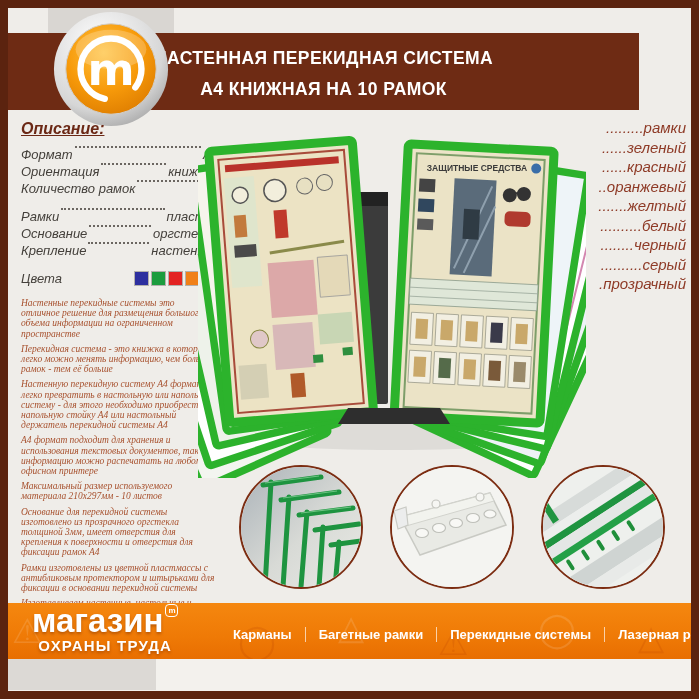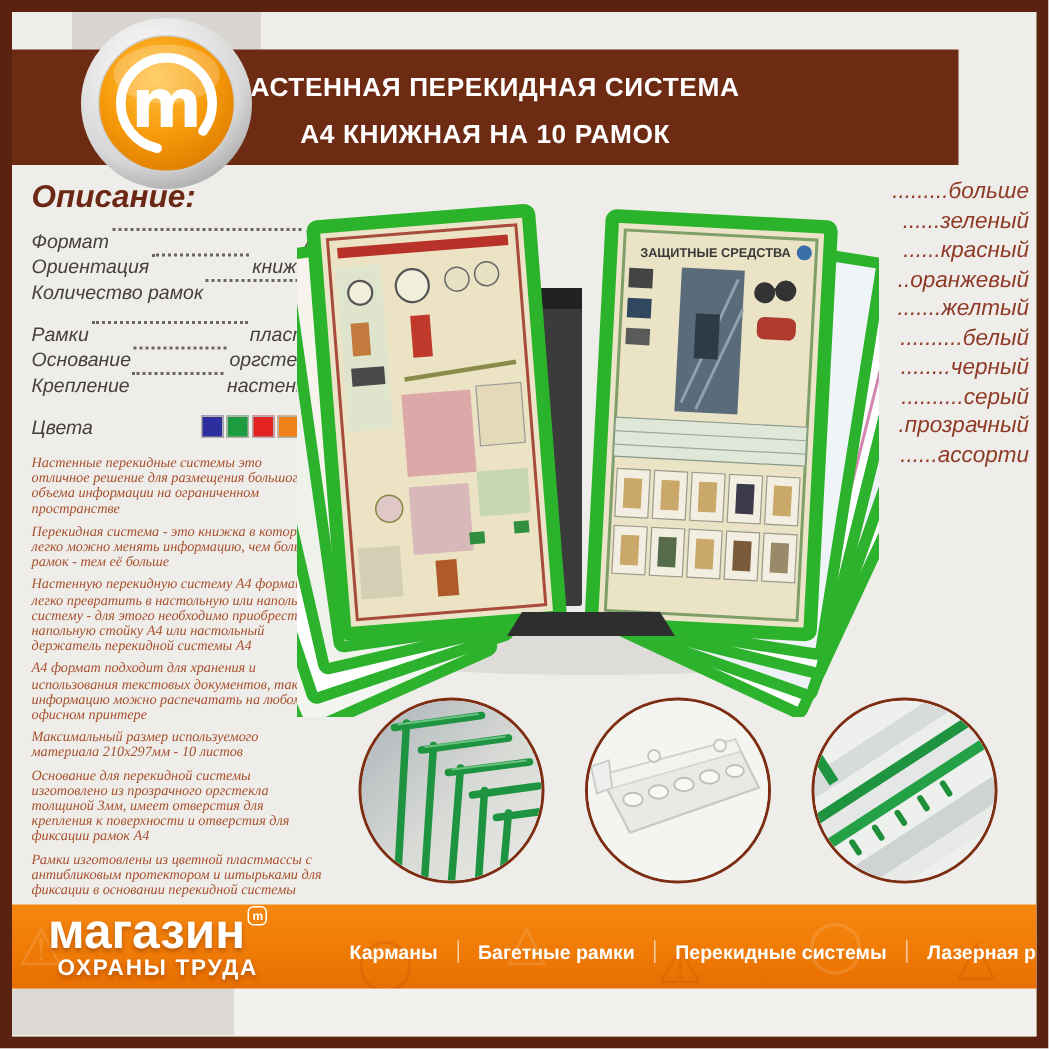--- a/index.html
+++ b/index.html
@@ -9,21 +9,21 @@
   
   .logo-strip{position:absolute;left:40px;top:0;width:126px;height:26px;background:#d9d6d2;}
   .band{position:absolute;left:0;top:25px;width:631px;height:77px;background:#6e2b14;}
   .band .t{color:#ffffff;font-weight:bold;font-size:17.5px;letter-spacing:.4px;text-align:center;}
   .band .t1{margin-top:15px;}
   .band .t2{margin-top:10px;}
   .logo{position:absolute;left:44px;top:2px;width:118px;height:118px;}
 
   
   .desc{position:absolute;left:13px;top:112px;width:198px;}
-  .desc h2{margin:0 0 8px 0;font-style:italic;font-weight:bold;font-size:21px;color:#6b2815;}
+  .desc h2{margin:0 0 8px 0;font-style:italic;font-weight:bold;font-size:16px;color:#6b2815;text-decoration:underline;}
   .speclist{margin:0;padding:0;}
   .spec-row{display:flex;align-items:flex-start;font-style:italic;font-size:13px;line-height:17px;color:#44403b;}
   .spec-row .dots{flex:1;border-bottom:2px dotted #6b6661;margin:0 2px 3px 2px;min-width:8px;}
   .spec-row .val{white-space:nowrap;}
   .gap8{height:11px;}
   .colors-row{display:flex;align-items:center;margin-top:12px;gap:33px;}
   .colors-row .lbl{font-style:italic;font-size:13px;color:#44403b;}
   .colors-row .dots{width:22px;border-bottom:2px dotted #6b6661;margin:0 2px 3px 2px;}
   .sw{width:13px;height:13px;border:1px solid #b3b0ac;margin-left:2px;flex:0 0 auto;}
   .bullets{margin:12px 0 0 0;padding:0;list-style:none;width:194px;}
@@ -156,30 +156,29 @@
         <li>А4 формат подходит для хранения и использования текстовых документов, так как информацию можно распечатать на любом офисном принтере</li>
         <li>Максимальный размер используемого материала 210х297мм - 10 листов</li>
         <li>Основание для перекидной системы изготовлено из прозрачного оргстекла толщиной 3мм, имеет отверстия для крепления к поверхности и отверстия для фиксации рамок А4</li>
         <li>Рамки изготовлены из цветной пластмассы с антибликовым протектором и штырьками для фиксации в основании перекидной системы</li>
         <li>Изготавливаем настенные, настольные и напольные перекидные системы А4, А3 и А2 формата на любое количество рамок</li>
       </ul>
   </div>
 
   <ul class="colors-list">
 
-  <li>.........больше</li>
+  <li>.........рамки</li>
       <li>......зеленый</li>
       <li>......красный</li>
       <li>..оранжевый</li>
       <li>.......желтый</li>
       <li>..........белый</li>
       <li>........черный</li>
       <li>..........серый</li>
       <li>.прозрачный</li>
-      <li>......ассорти</li>
     </ul>
 
   <svg class="product" viewBox="0 0 388 372">
     <ellipse cx="196" cy="330" rx="160" ry="14" fill="#000000" opacity="0.07"></ellipse>
 
     <g stroke="#2cb22c" stroke-width="7.5">
       <rect x="-10" y="58" width="138" height="252" rx="3" fill="#f3f5f0" transform="rotate(-24 168 312)"></rect>
       <rect x="4" y="52" width="138" height="256" rx="3" fill="#ffffff" transform="rotate(-18.5 168 312)"></rect>
       <rect x="16" y="46" width="138" height="260" rx="3" fill="#eef2ea" transform="rotate(-13 168 312)"></rect>
       <rect x="28" y="42" width="140" height="264" rx="3" fill="#f6f4ec" transform="rotate(-8 168 312)"></rect>

